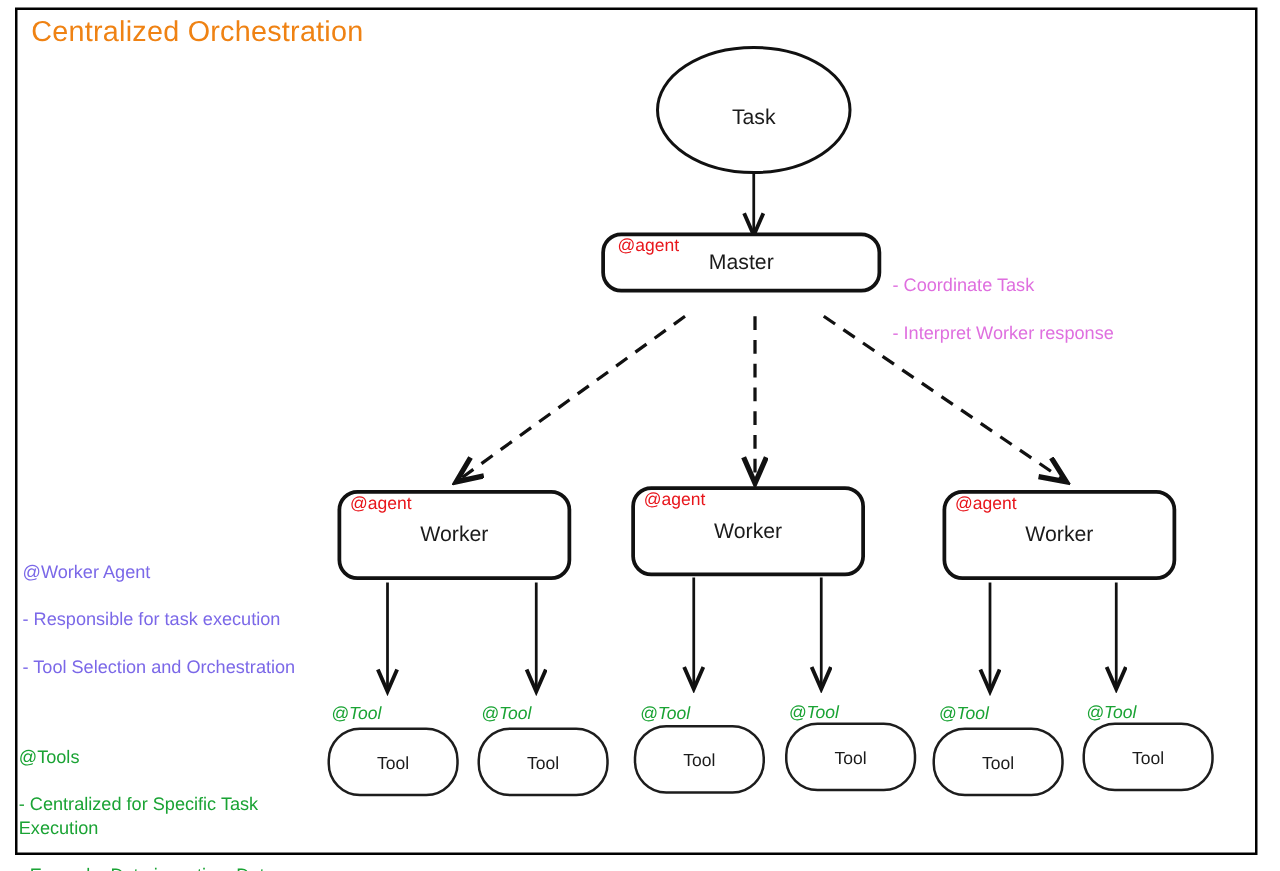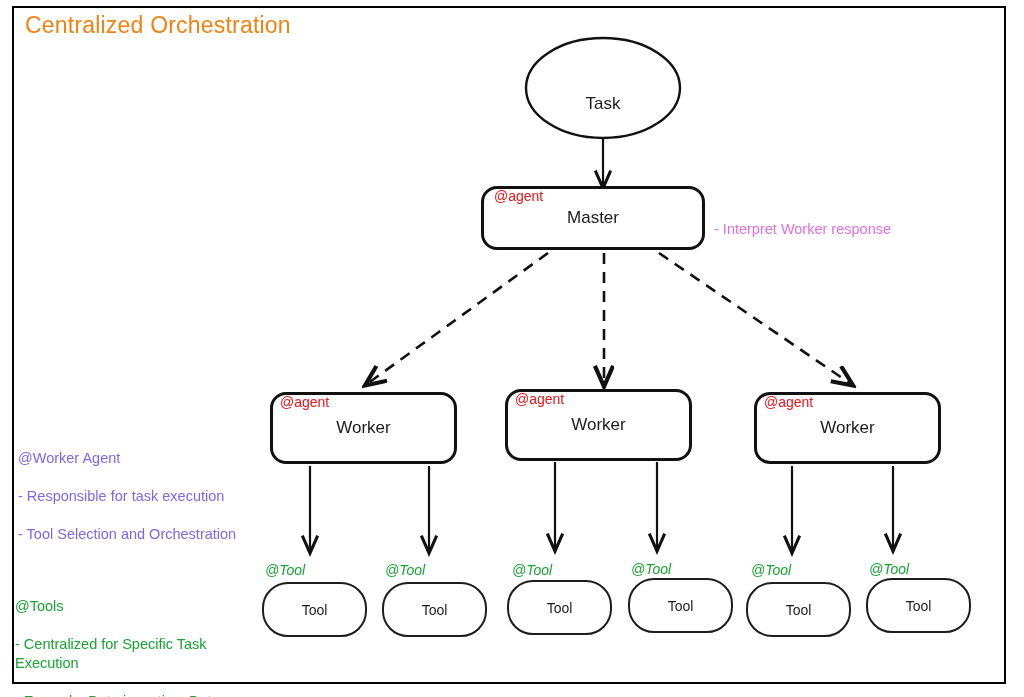--- a/index.html
+++ b/index.html
@@ -135,30 +135,31 @@
     <line x1="310" y1="466" x2="310" y2="551" stroke="#111111" stroke-width="2.2" marker-end="url(#ah)"></line>
     <line x1="429" y1="466" x2="429" y2="551" stroke="#111111" stroke-width="2.2" marker-end="url(#ah)"></line>
 
     <line x1="555" y1="462" x2="555" y2="549" stroke="#111111" stroke-width="2.2" marker-end="url(#ah)"></line>
     <line x1="657" y1="462" x2="657" y2="549" stroke="#111111" stroke-width="2.2" marker-end="url(#ah)"></line>
 
     <line x1="792" y1="466" x2="792" y2="551" stroke="#111111" stroke-width="2.2" marker-end="url(#ah)"></line>
     <line x1="893" y1="466" x2="893" y2="549" stroke="#111111" stroke-width="2.2" marker-end="url(#ah)"></line>
   </svg>
 
-  <div class="node" style="left:526px; top:54px; width:154px; height:100px; border:none; background:transparent;">
+  <div class="node" style="left:526px; top:44px; width:154px; height:100px; border:none; background:transparent;">
     <span class="node-label">Task</span>
   </div>
 
-  <div class="node master" style="left:481px; top:186px; width:224px; height:64px;">
+  <div class="node master" style="left:481px; top:186px; width:224px; height:48px;">
     <span class="node-label">Master</span>
   </div>
   <div class="tag-agent" style="left:494px; top:188px;">@agent</div>
 
   <div class="annot master-notes" style="left:714px; top:201px;">
+    <span class="line">- Coordinate Task</span>
     <span class="line">- Interpret Worker response</span>
   </div>
 
   <div class="node worker" style="left:270px; top:392px; width:187px; height:72px;">
     <span class="node-label">Worker</span>
   </div>
   <div class="tag-agent" style="left:280px; top:394px;">@agent</div>
 
   <div class="node worker" style="left:505px; top:389px; width:187px; height:72px;">
     <span class="node-label">Worker</span>

